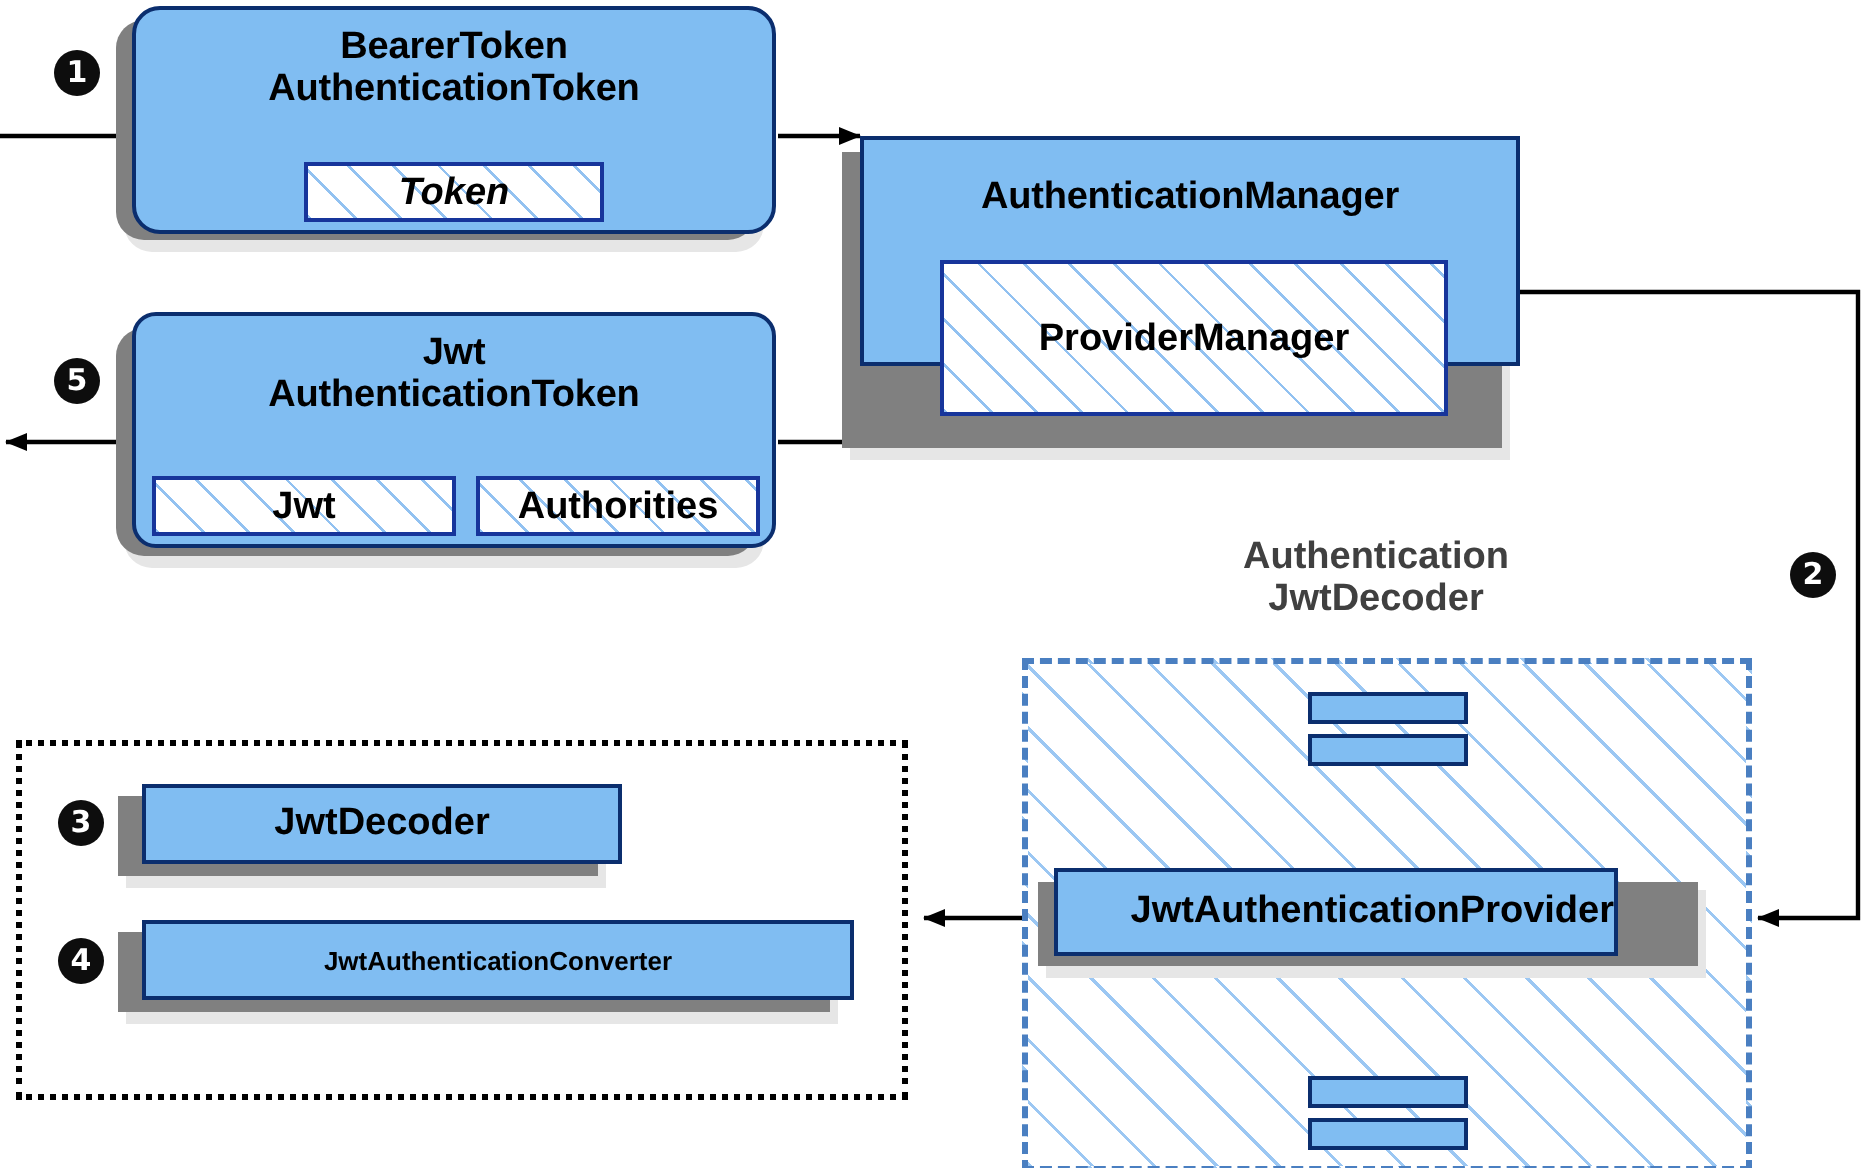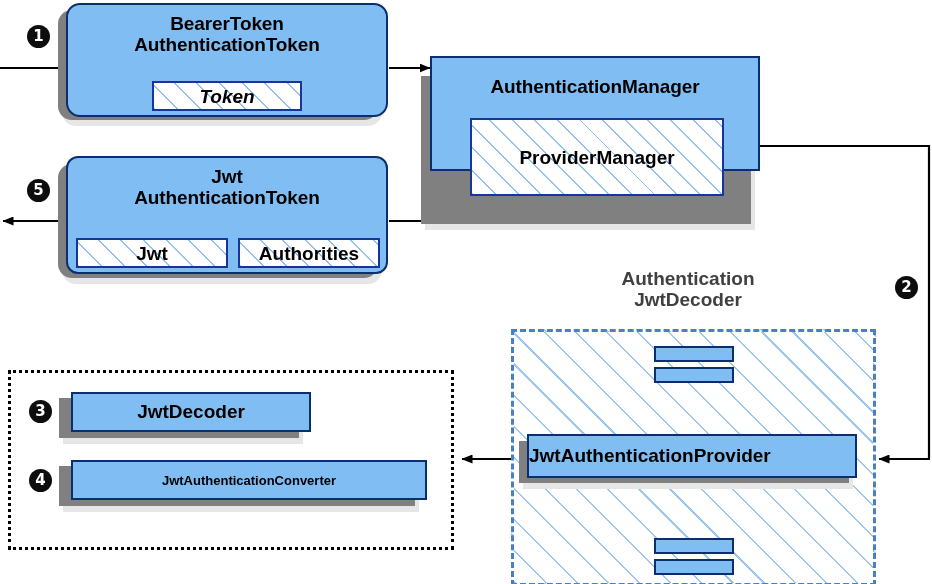--- a/index.html
+++ b/index.html
@@ -198,30 +198,30 @@
     <div class="hatch" style="left:8px; top:80px; width:152px; height:30px;">
       <span style="font-size:19px;">Jwt</span>
     </div>
     <div class="hatch" style="left:170px; top:80px; width:142px; height:30px;">
       <span style="font-size:19px;">Authorities</span>
     </div>
   </div>
 
   <div class="shadow sh-light" style="left:425px; top:80px; width:330px; height:150px;"></div>
   <div class="shadow sh-dark" style="left:421px; top:76px; width:330px; height:148px;"></div>
-  <div class="node blue-fill" style="left:430px; top:56px; width:330px; height:115px;">
+  <div class="node blue-fill" style="left:430px; top:68px; width:330px; height:115px;">
     <div class="node-title" style="top:18px; font-size:19px;">AuthenticationManager</div>
     <div class="hatch" style="left:38px; top:60px; width:254px; height:78px;">
       <span style="font-size:19px;">ProviderManager</span>
     </div>
   </div>
 
   <div class="shadow sh-light" style="left:523px; top:445px; width:330px; height:44px;"></div>
   <div class="shadow sh-dark" style="left:519px; top:441px; width:330px; height:42px;"></div>
-  <div class="node blue-fill" style="left:527px; top:434px; width:330px; height:44px; display:flex; align-items:center; justify-content:flex-start;">
+  <div class="node blue-fill" style="left:527px; top:434px; width:282px; height:44px; display:flex; align-items:center; justify-content:flex-end;">
     <span style="font-size:19px; font-weight:bold;">JwtAuthenticationProvider</span>
   </div>
 
   <div class="shadow sh-light" style="left:63px; top:402px; width:240px; height:42px;"></div>
   <div class="shadow sh-dark" style="left:59px; top:398px; width:240px; height:40px;"></div>
   <div class="node blue-fill" style="left:71px; top:392px; width:240px; height:40px; display:flex; align-items:center; justify-content:center;">
     <span style="font-size:19px; font-weight:bold;">JwtDecoder</span>
   </div>
 
   <div class="shadow sh-light" style="left:63px; top:470px; width:356px; height:42px;"></div>

